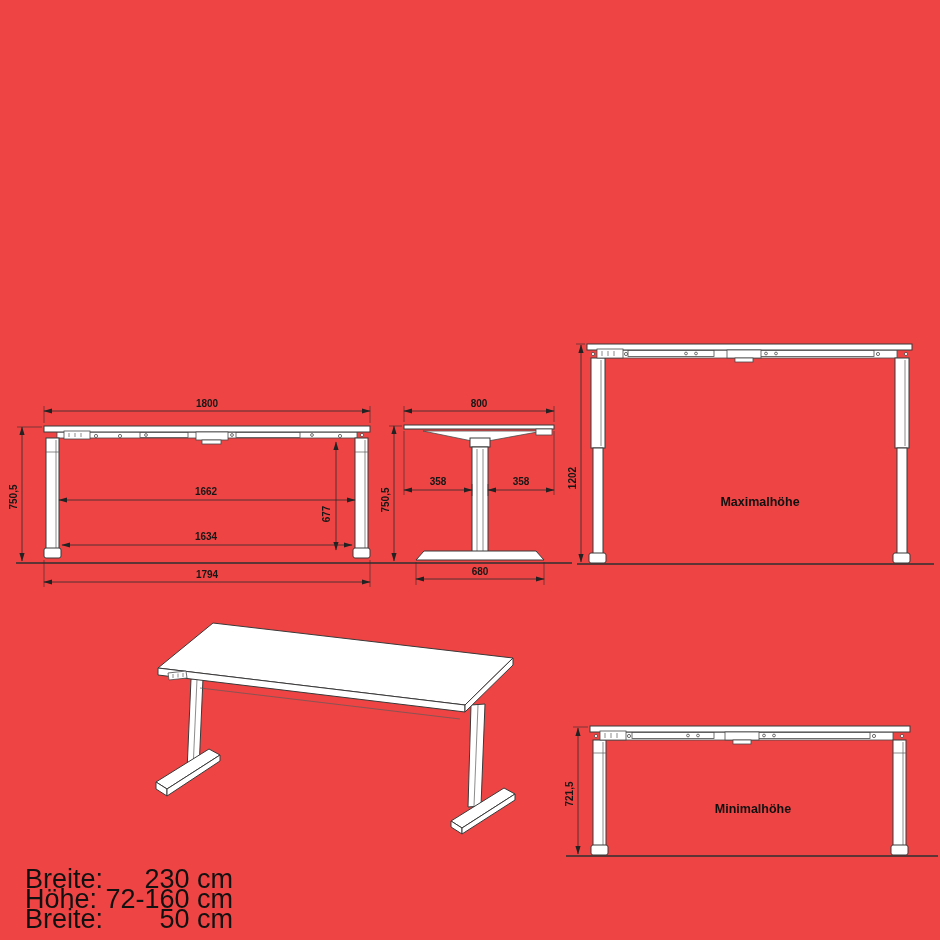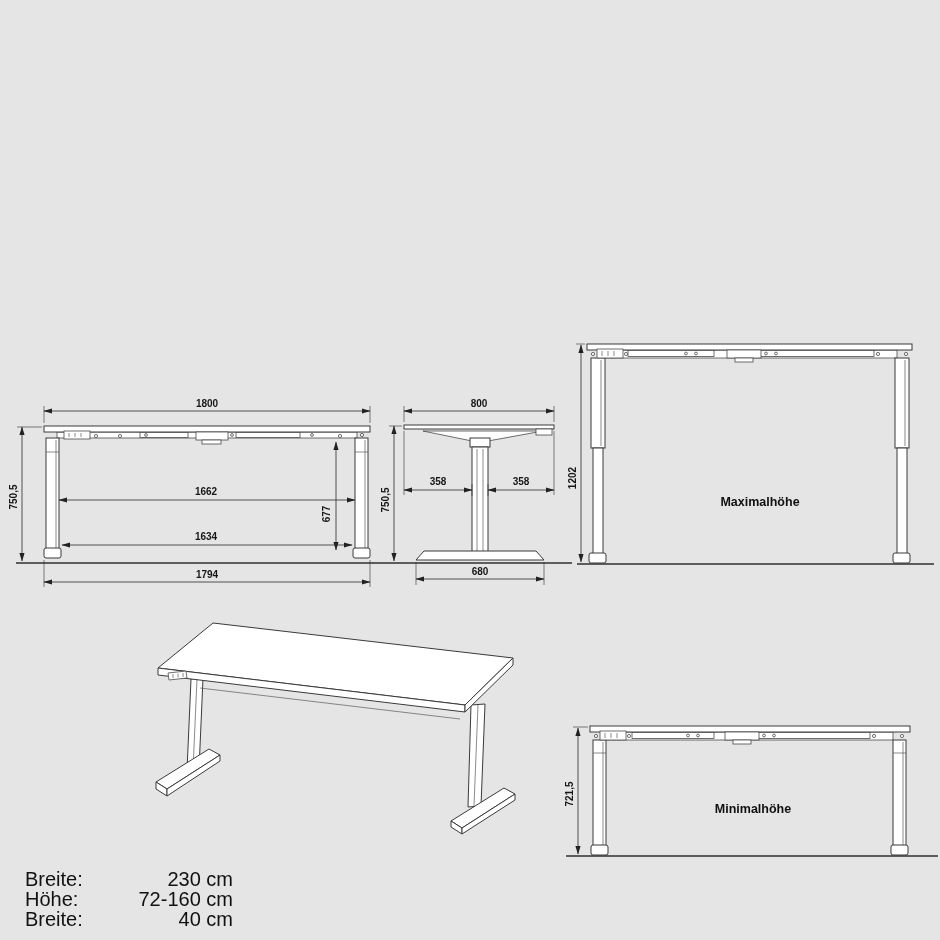--- a/index.html
+++ b/index.html
@@ -1,38 +1,38 @@
 <!DOCTYPE html>
 <html><head>
 <meta charset="utf-8">
 <style>
   html,body { margin:0; padding:0; background:#ffffff; }
   #stage {
-    position:relative; width:940px; height:940px; background:#e5e5e5;
+    position:relative; width:940px; height:940px; background:#ef4444;
     font-family:"Liberation Sans", sans-serif; overflow:hidden;
   }
   svg { position:absolute; left:0; top:0; }
   .part   { fill:#ffffff; stroke:#3a3a3a; stroke-width:1; stroke-linejoin:miter; }
   .part2  { fill:#ffffff; stroke:#4a4a4a; stroke-width:0.8; }
   .inner  { stroke:#5a5a5a; stroke-width:0.7; fill:none; }
   .ground { stroke:#2f2f2f; stroke-width:1.3; }
   .dim    { stroke:#2c2c2c; stroke-width:0.8; fill:none; }
   .ext    { stroke:#2c2c2c; stroke-width:0.6; fill:none; }
   .screw  { fill:#ffffff; stroke:#4a4a4a; stroke-width:0.8; }
   .dimtext {
     font-family:"Liberation Sans", sans-serif; font-size:10px; font-weight:bold;
     fill:#161616; text-anchor:middle;
   }
   .viewlabel {
     font-family:"Liberation Sans", sans-serif; font-size:12.5px; font-weight:bold;
     fill:#111111; text-anchor:middle;
   }
   .specs {
     position:absolute; left:25px; top:869px; width:208px;
-    font-size:20px; line-height:20px; color:#111111;
+    font-size:27px; line-height:20px; color:#111111;
   }
   .spec-row { display:flex; justify-content:space-between; }
 </style>
 </head>
 <body>
 
 <div id="stage">
 
 <svg width="940" height="940" viewBox="0 0 940 940">
   <defs>
@@ -254,17 +254,17 @@
   <div class="spec-row">
     <span>Breite:</span>
     <span>230 cm</span>
   </div>
   <div class="spec-row">
     <span>Höhe:</span>
     <span>72-160 cm</span>
   </div>
   <div class="spec-row">
     <span>Breite:</span>
-    <span>40 cm</span>
+    <span>50 cm</span>
   </div>
 </div>
 
 </div>
 
 </body></html>

